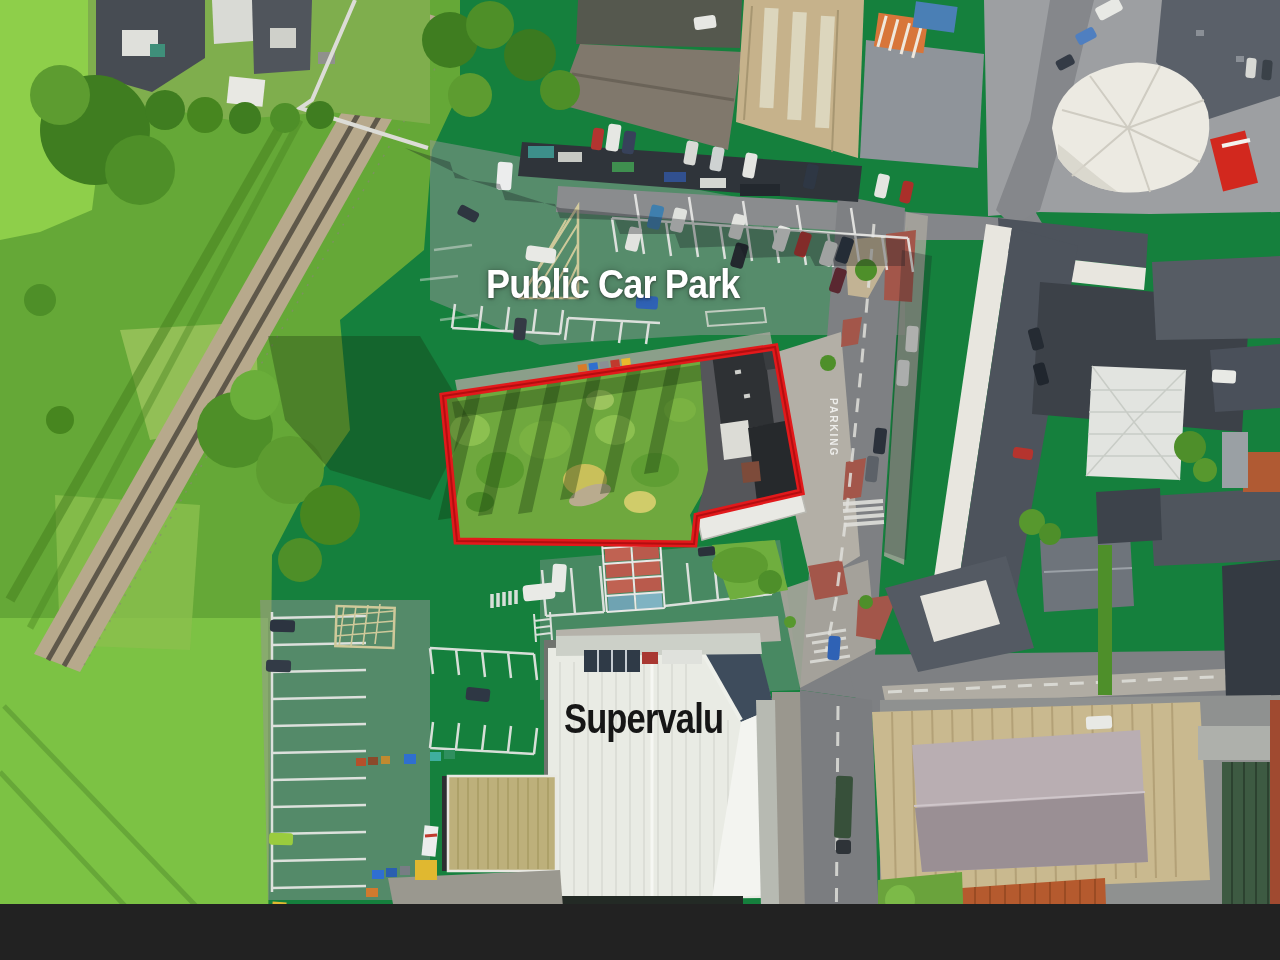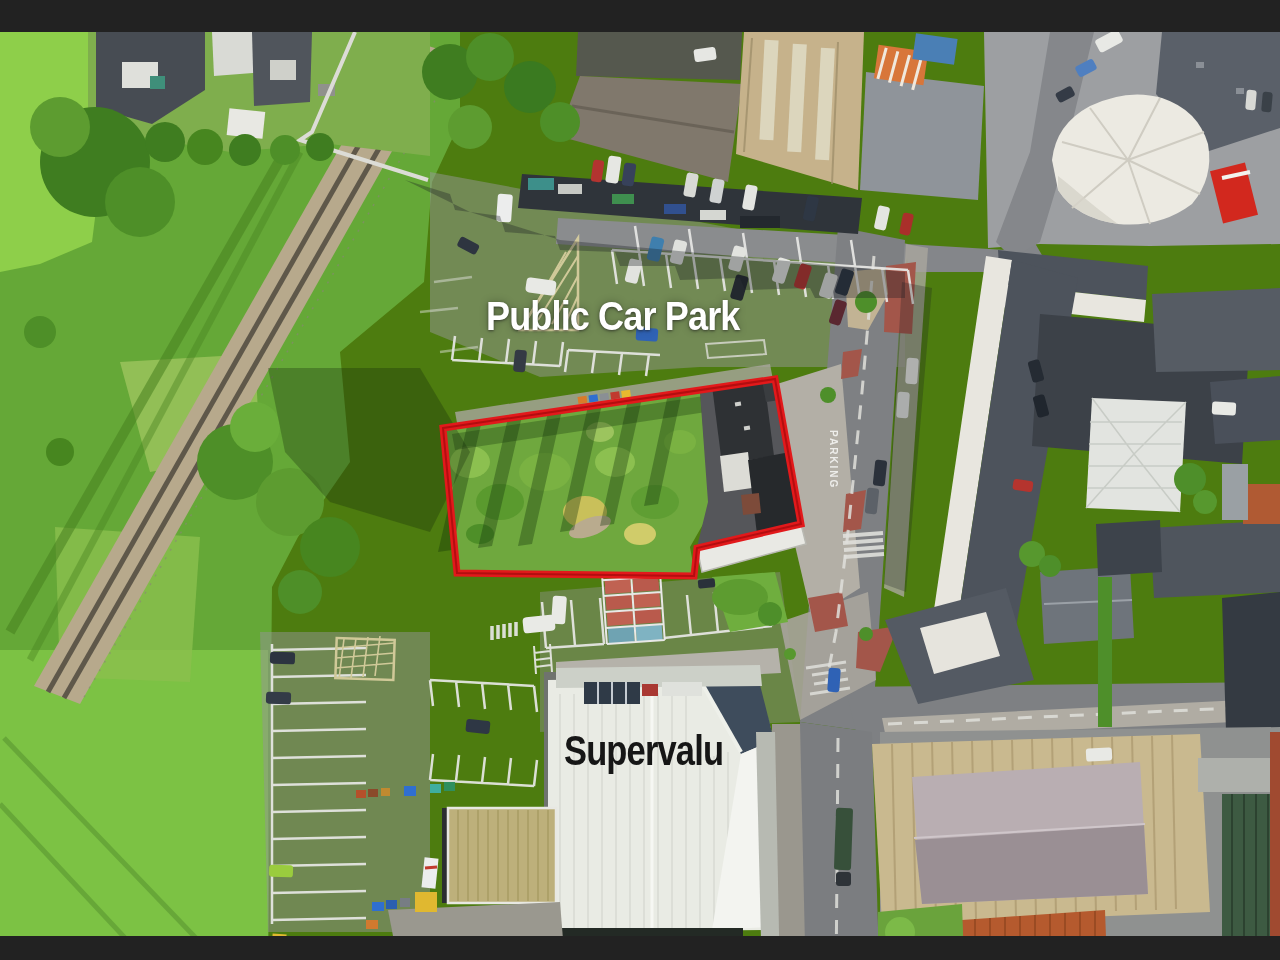--- a/index.html
+++ b/index.html
@@ -1,17 +1,17 @@
 <!DOCTYPE html>
 <html><head>
 <meta charset="utf-8">
 <style>
   html,body{margin:0;padding:0;background:#222;}
   #stage{position:relative;width:1280px;height:904px;overflow:hidden;
-         font-family:"Liberation Sans","DejaVu Sans",sans-serif;background:#4d7c0f;margin-top:32px;}
+         font-family:"Liberation Sans","DejaVu Sans",sans-serif;background:#15803d;}
   #stage svg{position:absolute;inset:0;display:block;}
   .overlay-label{position:absolute;white-space:nowrap;font-weight:bold;line-height:1;}
   #label-carpark{left:486px;top:264px;font-size:41px;color:#ffffff;letter-spacing:-1px;
       transform:scaleX(.88);transform-origin:left top;
       text-shadow:0 1px 3px rgba(30,30,30,.65),0 0 9px rgba(0,0,0,.28);}
   #label-supervalu{left:564px;top:698px;font-size:42px;color:#161616;letter-spacing:-1px;
       transform:scaleX(.82);transform-origin:left top;}
   #label-parking{left:838px;top:398px;font-size:10px;color:rgba(242,242,240,.92);
       letter-spacing:2px;font-weight:bold;transform:rotate(90deg);transform-origin:left top;}
 </style>

